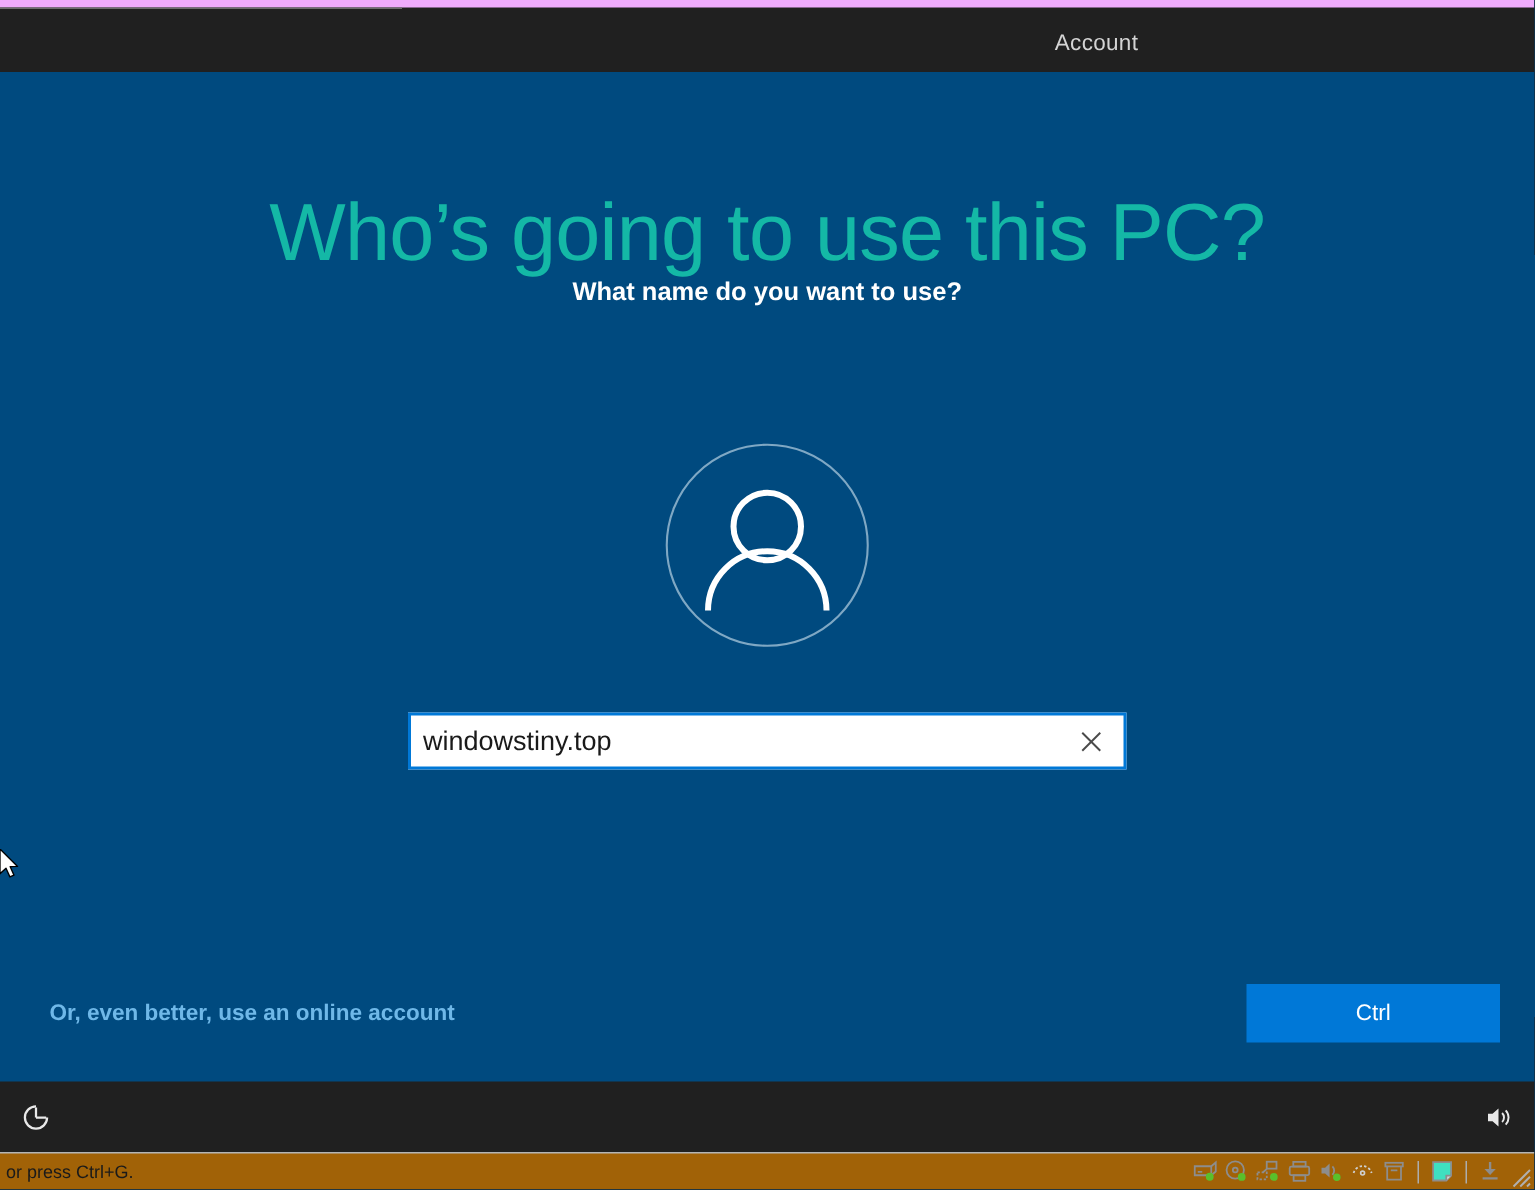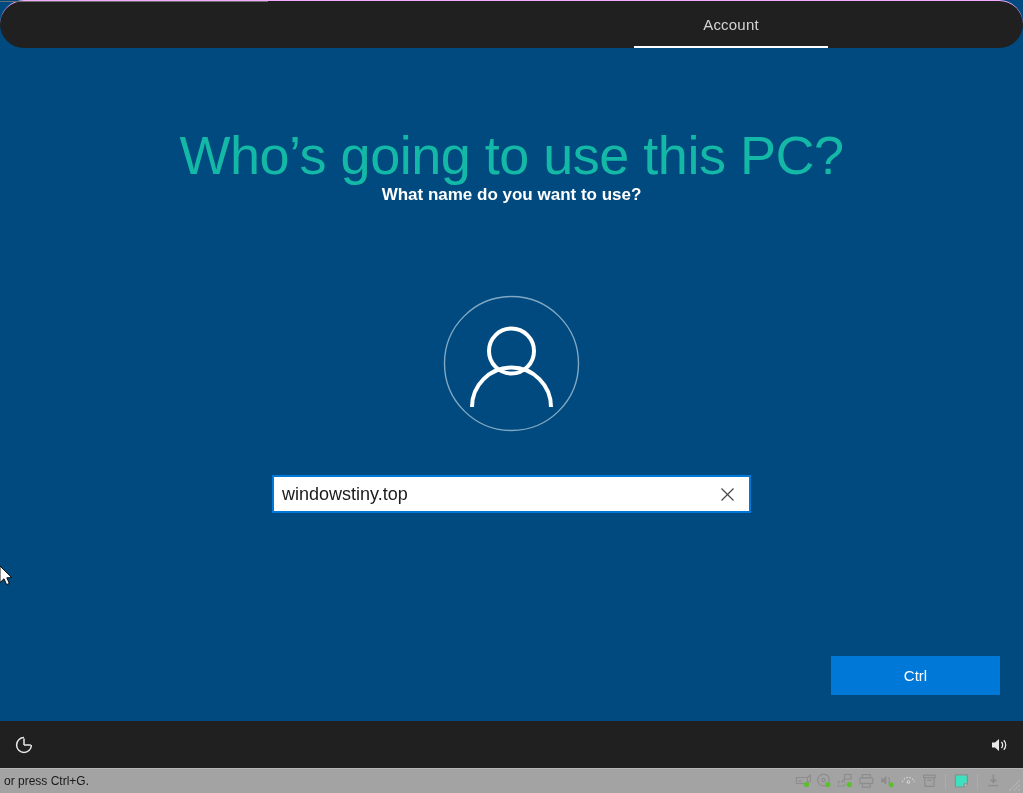--- a/index.html
+++ b/index.html
@@ -20,23 +20,22 @@
     background: #004A7F;
   }
 
   
   #topbar {
     position: absolute;
     left: 0; top: 0;
     width: 1023px;
     height: 48px;
     background: #202020;
-    border-top: 1px solid #f0abfc;
+    border-top: 5px solid #f0abfc;
     box-sizing: border-box;
-    border-radius: 24px;
   }
   #topbar .edge-tick {
     position: absolute;
     left: 0; top: 0;
     width: 268px;
     height: 1px;
     background: #6d6d6d;
   }
   #account-tab {
     position: absolute;
@@ -210,21 +209,21 @@
     cursor: pointer;
   }
 
   
   #statusbar {
     position: absolute;
     left: 0;
     top: 768px;
     width: 1023px;
     height: 25px;
-    background: #a3a3a3;
+    background: #a16207;
     border-top: 1px solid #b5b5b5;
     box-sizing: border-box;
     display: flex;
     align-items: center;
   }
   #status-text {
     margin-left: 4px;
     font-size: 12px;
     color: #1a1a1a;
     white-space: nowrap;
@@ -288,20 +287,21 @@
     <div id="name-field-wrap">
       <input id="name-input" type="text" autocomplete="off" spellcheck="false" value="windowstiny.top" style="">
       <button id="clear-btn" title="Clear">
         <svg width="15" height="15" viewBox="0 0 15 15" xmlns="http://www.w3.org/2000/svg">
           <line x1="1.5" y1="1.5" x2="13.5" y2="13.5" stroke="#4a4a4a" stroke-width="1.3"></line>
           <line x1="13.5" y1="1.5" x2="1.5" y2="13.5" stroke="#4a4a4a" stroke-width="1.3"></line>
         </svg>
       </button>
     </div>
 
+    <a id="online-account-link" href="#">Or, even better, use an online account</a>
     <button id="next-button">Ctrl</button>
 
     <div id="mouse-cursor">
       <svg width="14" height="22" viewBox="0 0 14 22" xmlns="http://www.w3.org/2000/svg">
         <polygon points="0,0 0,16.5 4,12.8 6.6,18.6 9.3,17.4 6.8,11.8 11.7,11.6" fill="#ffffff" stroke="#000000" stroke-width="0.9" stroke-linejoin="round"></polygon>
       </svg>
     </div>
 
   </div>
 

